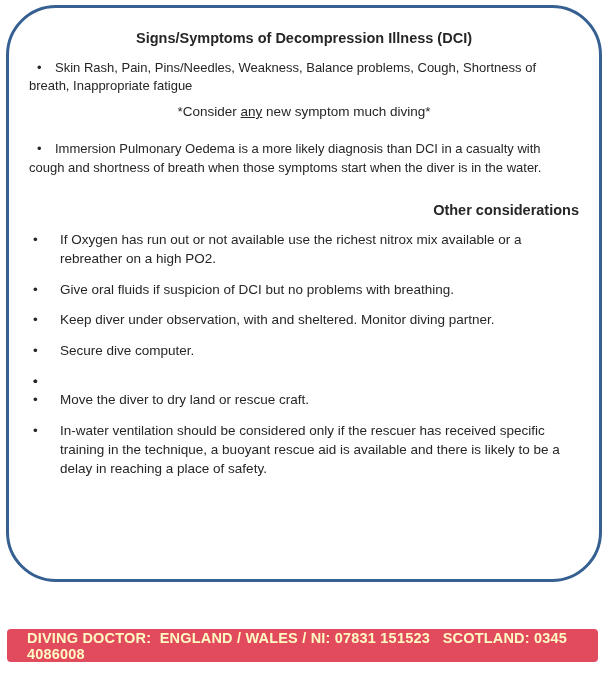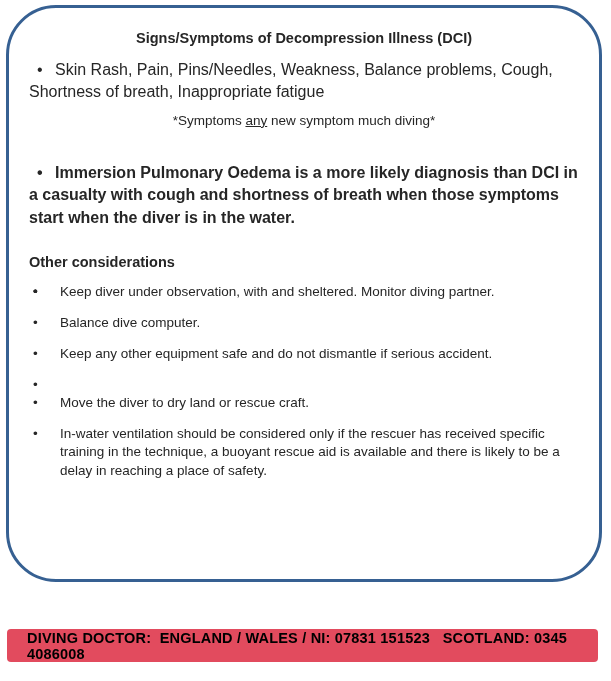--- a/index.html
+++ b/index.html
@@ -21,37 +21,37 @@
     padding: 16px 20px 13px 20px;
     overflow: hidden;
   }
   .title {
     text-align: center;
     font-weight: bold;
     font-size: 14.5px;
     margin: 6px 0 0 0;
   }
   .flow {
-    font-size: 16px;
+    font-size: 13px;
     line-height: 1.4;
     margin: 0;
     text-indent: 8px;
   }
   .flow .fb { display: inline-block; width: 18px; text-indent: 0; }
   .symptoms { margin-top: 13px; }
   .note {
     text-align: center;
     font-size: 13.5px;
     margin: 9px 0 0 0;
   }
   .note span { white-space: pre-wrap; }
   .note .u { text-decoration: underline; }
-  .ipo { margin-top: 34px; font-weight: bold; }
+  .ipo { margin-top: 21px; }
   .subhead {
-    text-align: left;
+    text-align: right;
     font-weight: bold;
     font-size: 14.5px;
     margin: 25px 0 0 0;
   }
   .list { margin-top: 13px; }
   .hang {
     position: relative;
     padding-left: 31px;
     font-size: 13.5px;
     line-height: 1.4;
@@ -84,58 +84,59 @@
 
 <div class="card" style="border-color: rgb(54, 96, 146);">
 
   <h1 class="title">Signs/Symptoms of Decompression Illness (DCI)</h1>
 
   <p class="flow symptoms">
     <span class="fb">•</span><span>Skin Rash, Pain, Pins/Needles, Weakness, Balance problems, Cough, Shortness of breath, Inappropriate fatigue</span>
   </p>
 
   <p class="note">
-    <span>*Symptoms </span><span class="u">any</span><span> new symptom much diving*</span>
+    <span>*Consider </span><span class="u">any</span><span> new symptom much diving*</span>
   </p>
 
   <p class="flow ipo">
     <span class="fb">•</span><span>Immersion Pulmonary Oedema is a more likely diagnosis than DCI in a casualty with cough and shortness of breath when those symptoms start when the diver is in the water.</span>
   </p>
 
   <h2 class="subhead">Other considerations</h2>
 
   <div class="list">
     <div class="hang">
       <span class="b">•</span>
+      <span>If Oxygen has run out or not available use the richest nitrox mix available or a rebreather on a high PO2.</span>
     </div>
     <div class="hang">
       <span class="b">•</span>
+      <span>Give oral fluids if suspicion of DCI but no problems with breathing.</span>
     </div>
     <div class="hang">
       <span class="b">•</span>
       <span>Keep diver under observation, with and sheltered. Monitor diving partner.</span>
     </div>
     <div class="hang">
       <span class="b">•</span>
-      <span>Balance dive computer.</span>
+      <span>Secure dive computer.</span>
     </div>
     <div class="hang">
       <span class="b">•</span>
-      <span>Keep any other equipment safe and do not dismantle if serious accident.</span>
     </div>
     <div class="hang">
       <span class="b">•</span>
     </div>
 
     <div class="hang gap-before">
       <span class="b">•</span>
       <span>Move the diver to dry land or rescue craft.</span>
     </div>
     <div class="hang">
       <span class="b">•</span>
       <span>In-water ventilation should be considered only if the rescuer has received specific training in the technique, a buoyant rescue aid is available and there is likely to be a delay in reaching a place of safety.</span>
     </div>
   </div>
 </div>
 
-<div class="banner" style="background-color: rgb(226, 75, 94); color: #000000; align-items: center;">
+<div class="banner" style="background-color: rgb(226, 75, 94); color: #fef9c3; align-items: center;">
   <span>DIVING DOCTOR:  ENGLAND / WALES / NI: 07831 151523   SCOTLAND: 0345 4086008</span>
 </div>
 
 </body></html>

